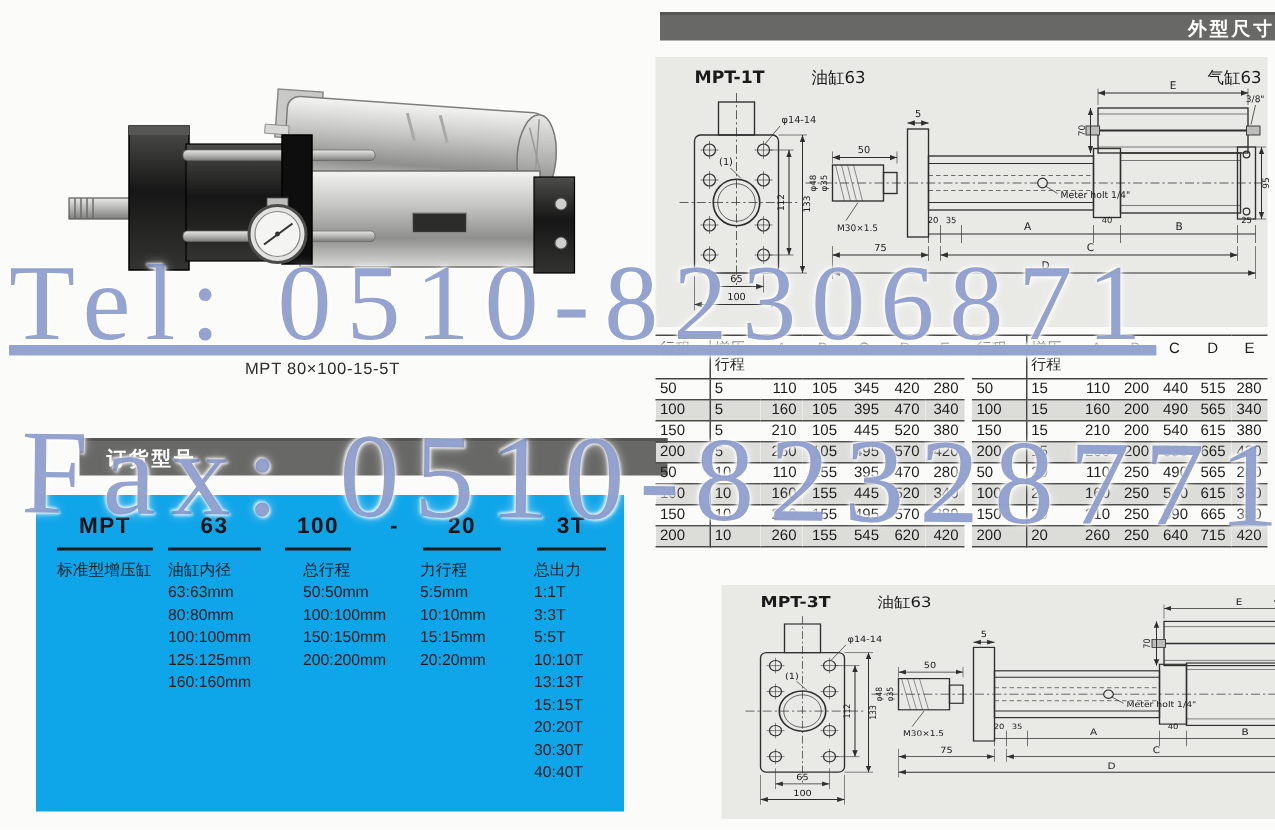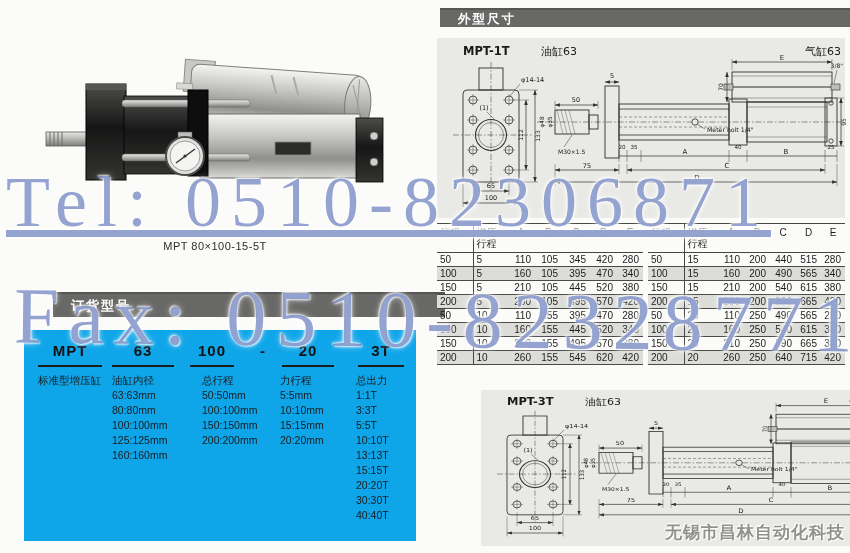--- a/index.html
+++ b/index.html
@@ -9,21 +9,21 @@
 
   
   #photo-wrap{position:absolute;left:40px;top:50px;width:345px;height:190px;}
   #caption{position:absolute;left:0;top:240px;width:430px;text-align:center;
            font-size:11px;letter-spacing:.5px;color:#2b2b2b;}
 
   .section-bar{position:absolute;height:25px;background:#686866;border-top:2px solid #555553;
                color:#fff;font-weight:bold;font-size:13px;letter-spacing:2px;
                line-height:24px;padding-left:18px;box-sizing:border-box;}
   #order-bar{left:24px;top:292px;width:392px;margin-left:29px;}
-  #dims-bar{left:440px;top:8px;width:410px;height:19px;line-height:18px;font-size:12.5px;}
+  #dims-bar{left:440px;top:8px;width:410px;height:19px;line-height:18px;font-size:12.5px;text-align:right;}
 
   #order-panel{position:absolute;left:24px;top:330px;width:392px;height:211px;background:#0ea5e9;}
   .seg{position:absolute;top:12px;height:23px;text-align:center;font-weight:bold;font-size:15px;
        letter-spacing:1px;border-bottom:2px solid #1c1c1c;color:#111;}
   .seg.nul{border-bottom:none;}
   .spec-col{position:absolute;top:43px;font-size:10.5px;line-height:15px;white-space:nowrap;color:#1c1c1c;}
   .spec-col .hd{margin-bottom:0;}
 
   
   .draw-panel{position:absolute;left:437px;width:408px;background:#e9e9e6;}
@@ -647,14 +647,13 @@
         <text x="260" y="141.5" font-size="7" text-anchor="middle" fill="#1a1a1a">D</text>
         <line x1="400" y1="54" x2="407" y2="54" stroke="#2e2e2e" stroke-width="0.4"></line>
         <line x1="400" y1="114" x2="407" y2="114" stroke="#2e2e2e" stroke-width="0.4"></line>
         <line x1="404" y1="54" x2="404" y2="114" stroke="#2e2e2e" stroke-width="0.7" marker-start="url(#ar2)" marker-end="url(#ar2)"></line>
         <text x="409" y="84" font-size="6" text-anchor="middle" fill="#1a1a1a" transform="rotate(-90 409 84)">120</text>
       </svg>
   </div>
 
   <div id="wm-tel" class="wm">Tel: 0510-82306871</div>
   <div id="wm-fax" class="wm">Fax: 0510-82328771</div>
-  <div id="footer">无锡市昌林自动化科技</div>
 </div>
 
 </body></html>

